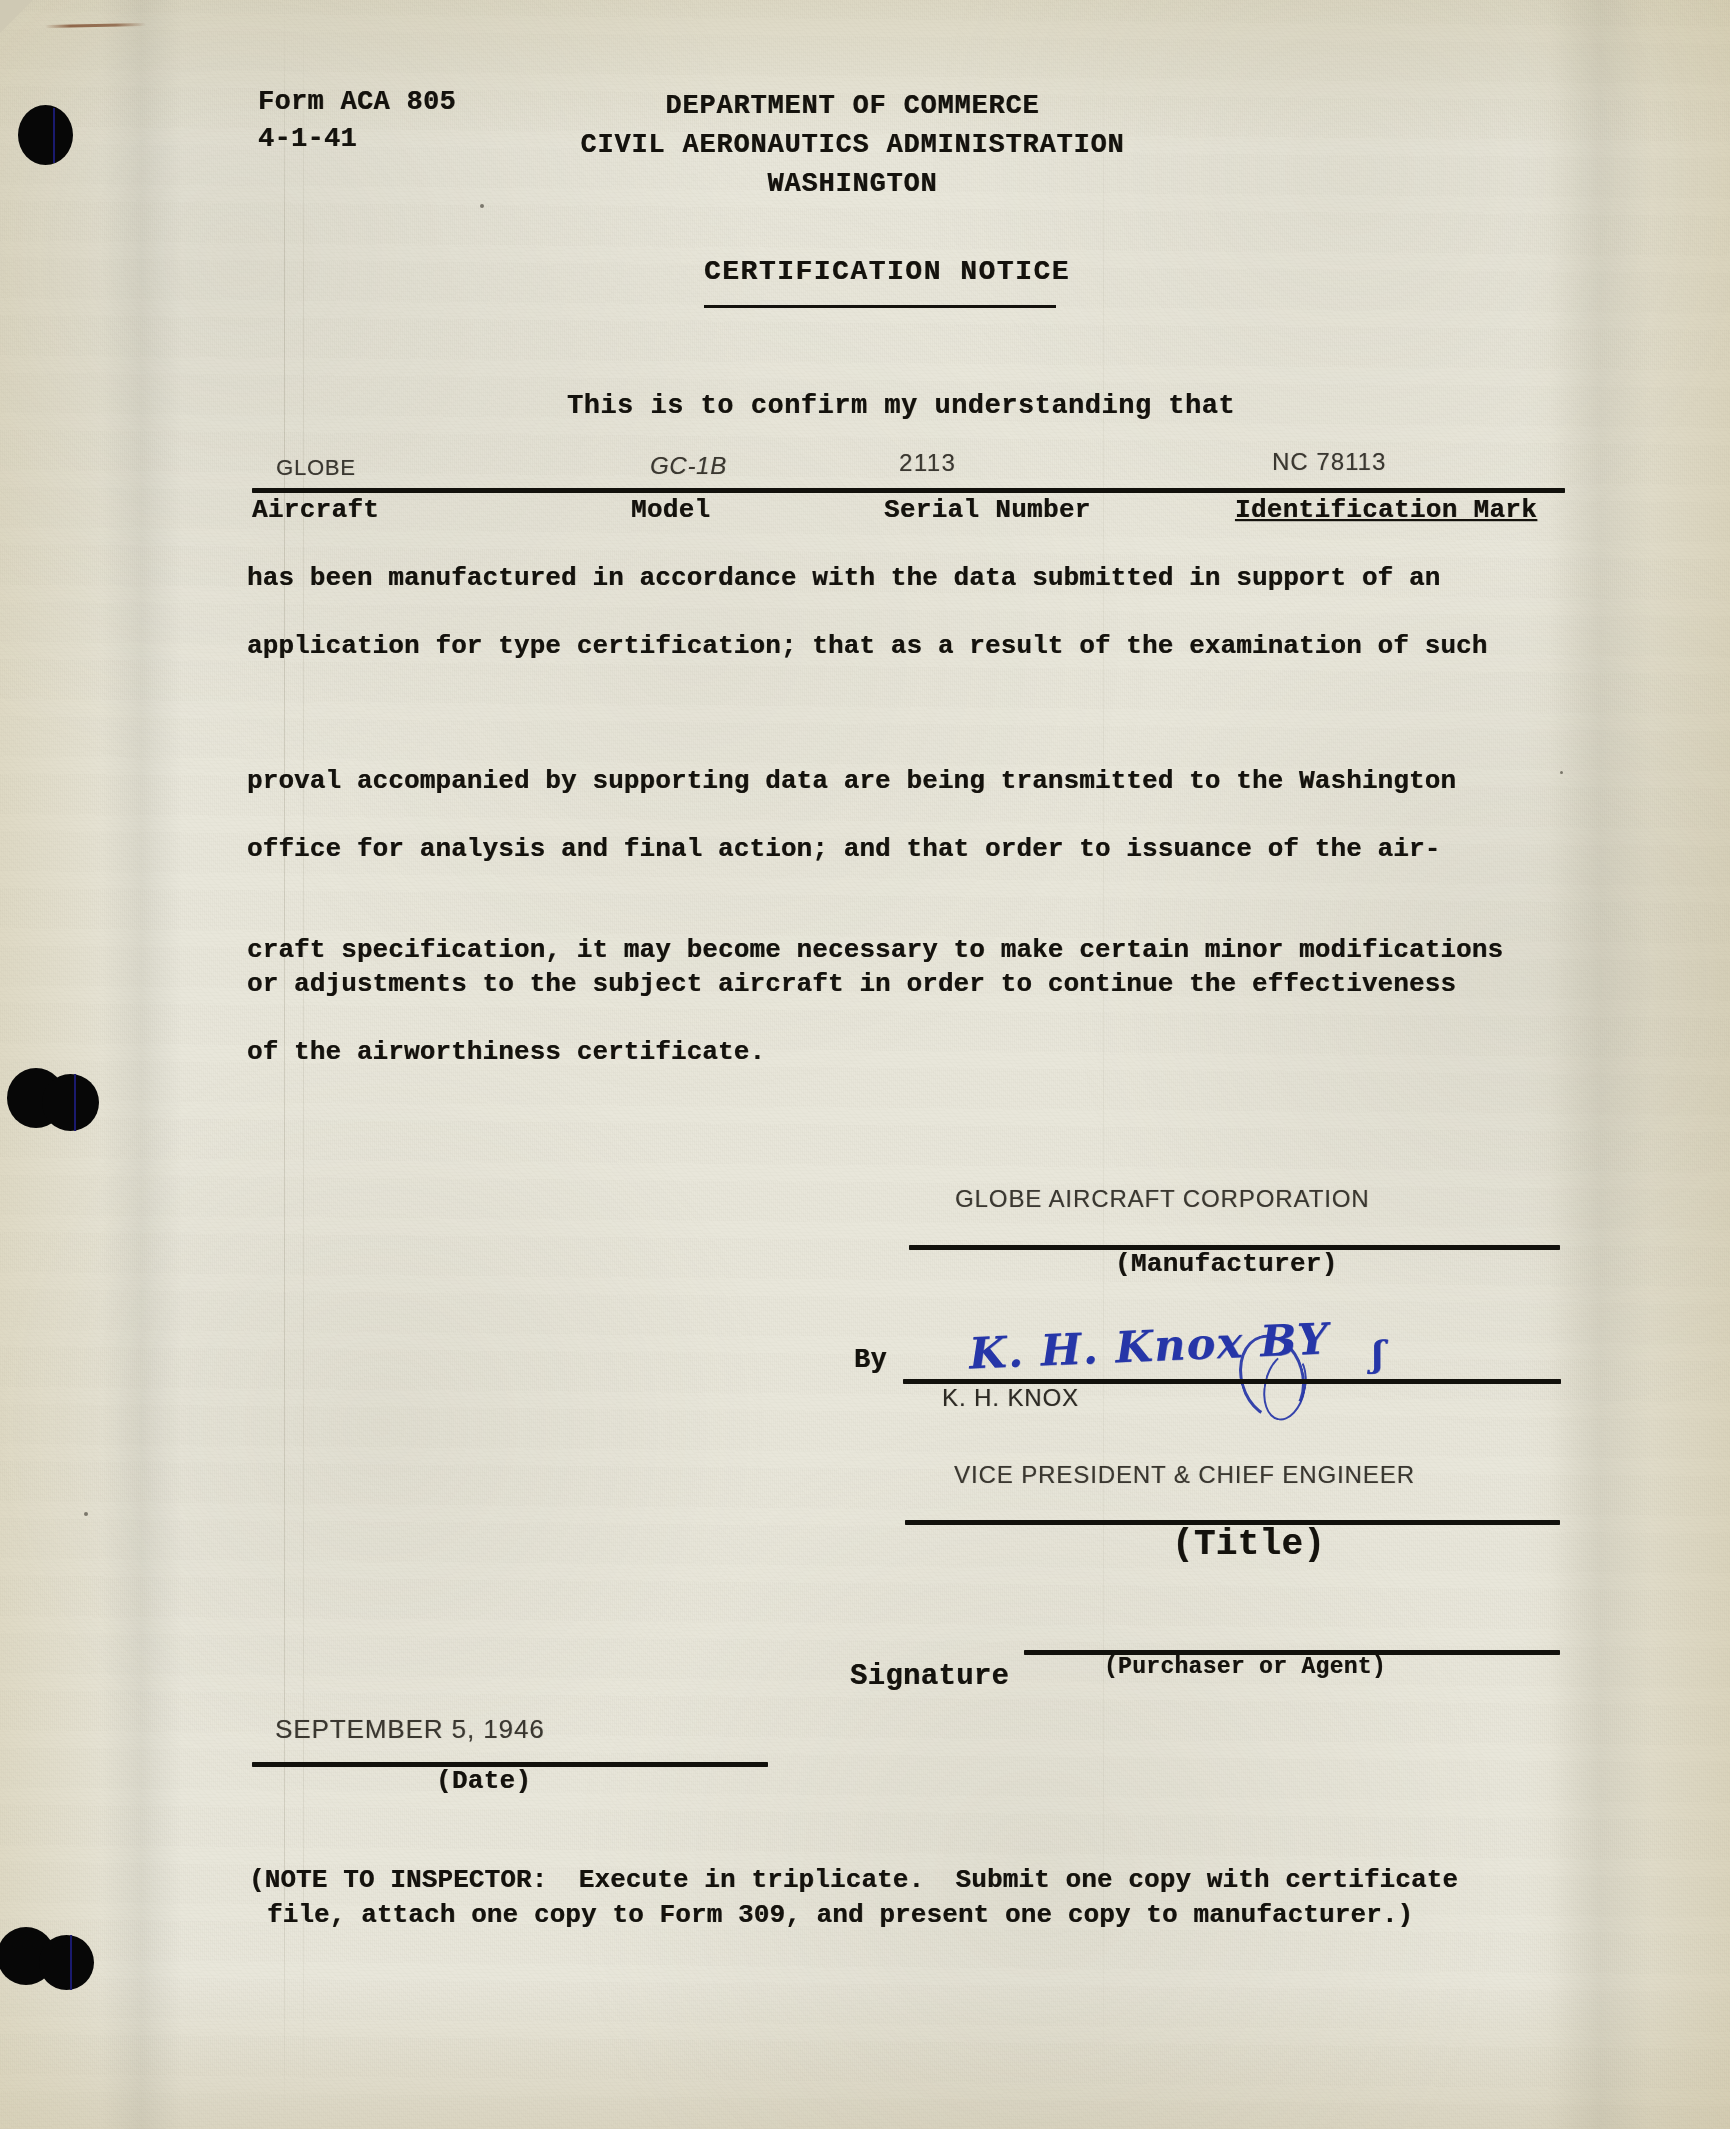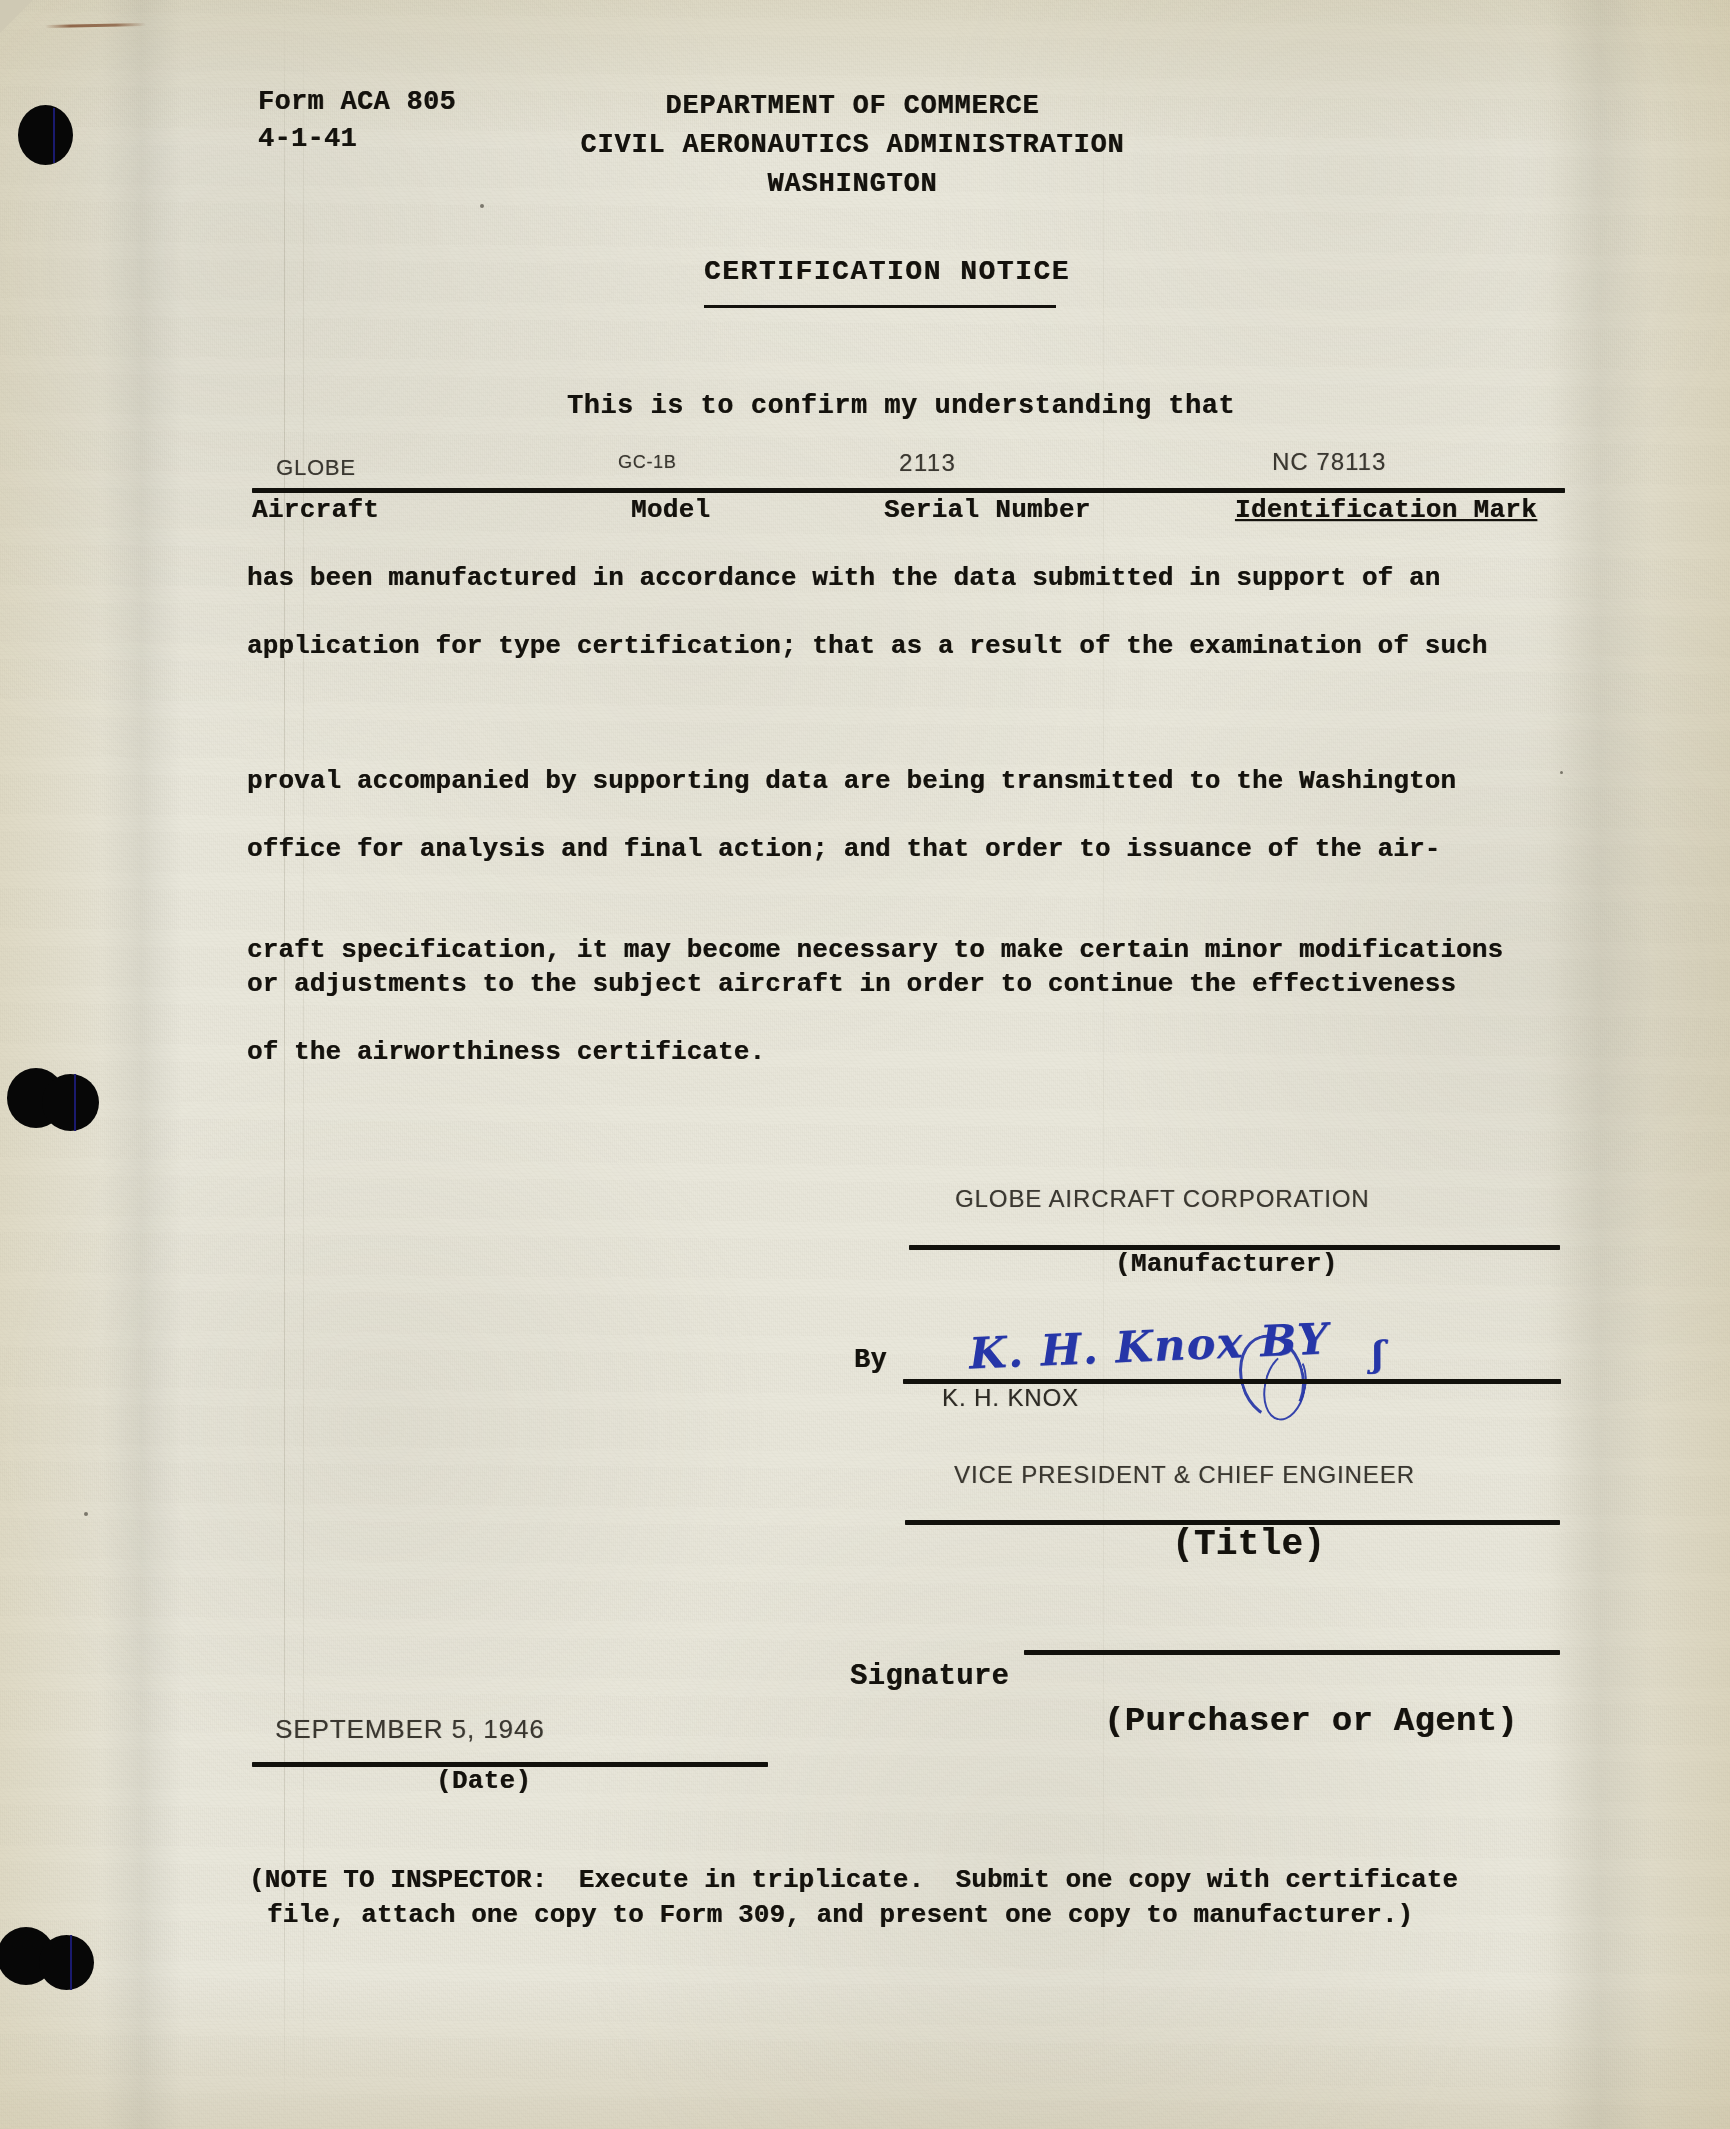--- a/index.html
+++ b/index.html
@@ -215,21 +215,21 @@
 
   <div class="typed hdr-ctr" style="left:514px; width:677px; top:87px;">DEPARTMENT OF COMMERCE</div>
   <div class="typed hdr-ctr" style="left:514px; width:677px; top:126px;">CIVIL AERONAUTICS ADMINISTRATION</div>
   <div class="typed hdr-ctr" style="left:514px; width:677px; top:165px;">WASHINGTON</div>
 
   <div class="typed doc-title" style="left:704px; width:352px; top:256px;">CERTIFICATION NOTICE</div>
 
   <div class="typed lead-line" style="left:567px; top:391px;">This is to confirm my understanding that</div>
 
   <div class="penciled" style="left:276px; top:455px; font-size:22px; letter-spacing:0.8px;">GLOBE</div>
-  <div class="penciled" style="left:618px; top:452px; font-size:18px; letter-spacing:0.7px;">GC-1B</div>
+  <div class="penciled" style="left:650px; top:452px; font-size:24px; letter-spacing:0.7px;font-style:italic;">GC-1B</div>
   <div class="penciled" style="left:899px; top:449px; font-size:24px; letter-spacing:1.4px;">2113</div>
   <div class="penciled" style="left:1272px; top:448px; font-size:24px; letter-spacing:1px;">NC 78113</div>
 
   <div class="rule" style="left:252px; top:488px; width:1313px; height:4.7px;"></div>
 
   <div class="typed" style="left:252px; top:495px; font-size:26px;">Aircraft</div>
   <div class="typed" style="left:631px; top:495px; font-size:26px;">Model</div>
   <div class="typed" style="left:884px; top:495px; font-size:26px;">Serial Number</div>
   <div class="typed" style="left:1235px; top:495px; font-size:26px;text-decoration:underline;">Identification Mark</div>
 
@@ -256,21 +256,21 @@
 
   <div class="rule" style="left:903px; top:1379px; width:658px; height:5.4px;"></div>
   <div class="penciled" style="left:942px; top:1384px; font-size:24px; letter-spacing:0.9px; color:#2e2b25;">K. H. KNOX</div>
 
   <div class="penciled" style="left:954px; top:1461px; font-size:24px; letter-spacing:0.9px;">VICE PRESIDENT &amp; CHIEF ENGINEER</div>
   <div class="rule" style="left:905px; top:1520px; width:655px; height:4.7px;"></div>
   <div class="typed" style="left:1172px; top:1524px; font-size:36px;">(Title)</div>
 
   <div class="typed" style="left:850px; top:1660px; font-size:29px;">Signature</div>
   <div class="rule" style="left:1024px; top:1650px; width:536px; height:4.7px;"></div>
-  <div class="typed" style="left:1104px; top:1654px; font-size:34px;margin-top:48px;">(Purchaser or Agent)</div>
+  <div class="typed" style="left:1104px; top:1654px; font-size:23px;">(Purchaser or Agent)</div>
 
   <div class="penciled" style="left:275px; top:1714px; font-size:26px; letter-spacing:0.9px;">SEPTEMBER 5, 1946</div>
   <div class="rule" style="left:252px; top:1762px; width:516px; height:5.4px;"></div>
   <div class="typed" style="left:436px; top:1766px; font-size:26px;">(Date)</div>
 
   <div class="typed note-line" style="top:1865px;">(NOTE TO INSPECTOR:  Execute in triplicate.  Submit one copy with certificate</div>
   <div class="typed note-line" style="top:1900px; left:267px;">file, attach one copy to Form 309, and present one copy to manufacturer.)</div>
 
 </div>
 

